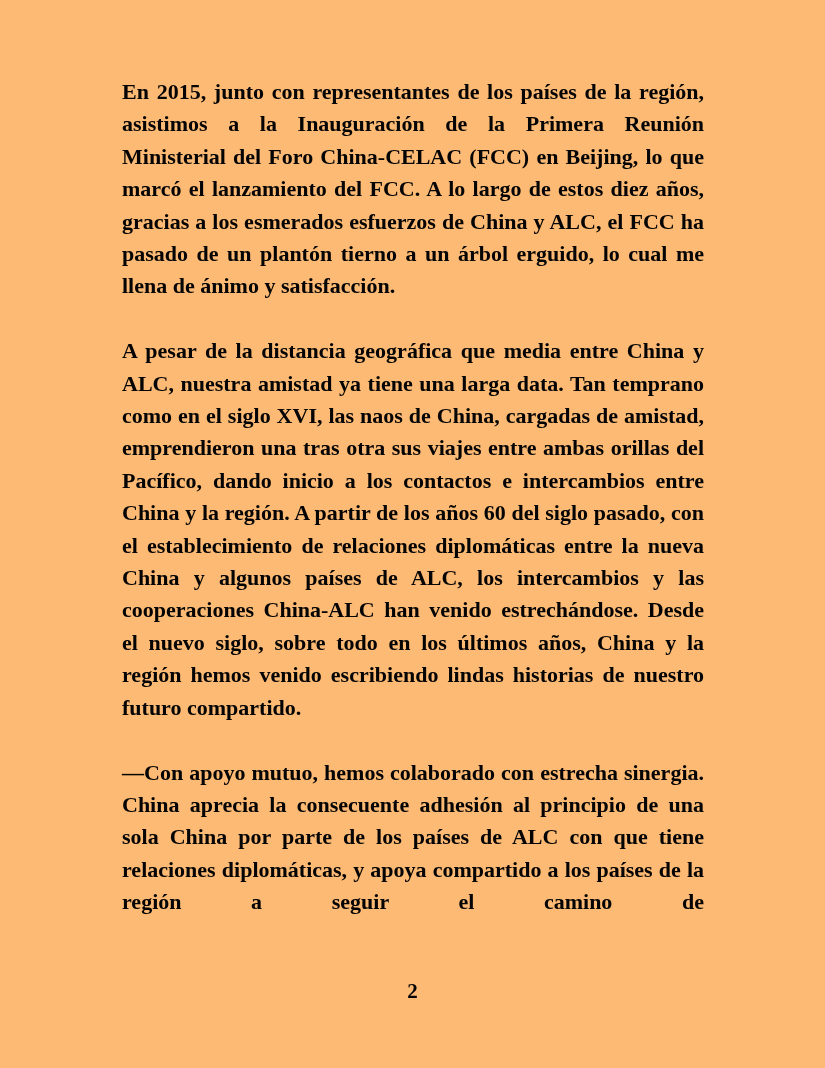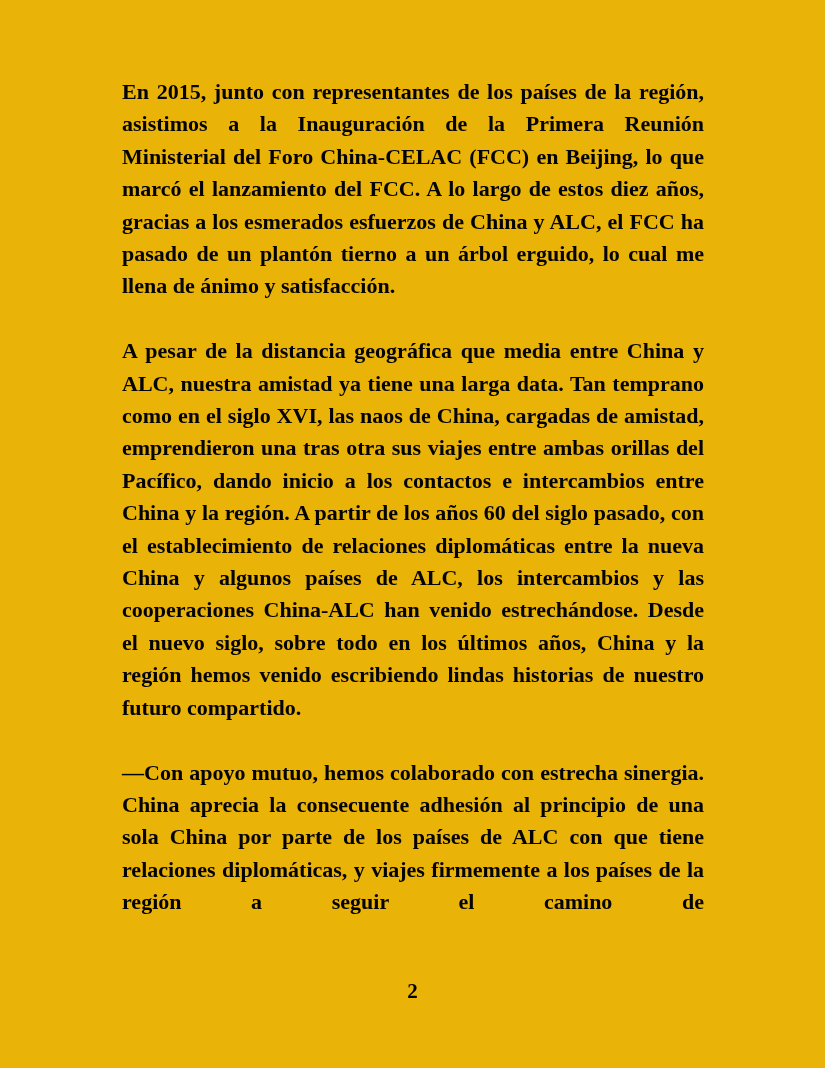--- a/index.html
+++ b/index.html
@@ -4,21 +4,21 @@
 <style>
   html, body {
     margin: 0;
     padding: 0;
     background: #ffffff;
   }
   .page {
     position: relative;
     width: 825px;
     height: 1068px;
-    background: #eab308;
+    background: #fdba74;
     overflow: hidden;
   }
   .text-block {
     position: absolute;
     left: 122px;
     top: 76px;
     width: 582px;
   }
   p.para {
     font-family: "Liberation Serif", "DejaVu Serif", serif;
@@ -49,16 +49,16 @@
     color: #040404;
   }
 </style>
 </head>
 <body>
 
 <div class="page">
   <div class="text-block">
     <p class="para">En 2015, junto con representantes de los países de la región, asistimos a la Inauguración de la Primera Reunión Ministerial del Foro China-CELAC (FCC) en Beijing, lo que marcó el lanzamiento del FCC. A lo largo de estos diez años, gracias a los esmerados esfuerzos de China y ALC, el FCC ha pasado de un plantón tierno a un árbol erguido, lo cual me llena de ánimo y satisfacción.</p>
     <p class="para">A pesar de la distancia geográfica que media entre China y ALC, nuestra amistad ya tiene una larga data. Tan temprano como en el siglo XVI, las naos de China, cargadas de amistad, emprendieron una tras otra sus viajes entre ambas orillas del Pacífico, dando inicio a los contactos e intercambios entre China y la región. A partir de los años 60 del siglo pasado, con el establecimiento de relaciones diplomáticas entre la nueva China y algunos países de ALC, los intercambios y las cooperaciones China-ALC han venido estrechándose. Desde el nuevo siglo, sobre todo en los últimos años, China y la región hemos venido escribiendo lindas historias de nuestro futuro compartido.</p>
-    <p class="para continued">—Con apoyo mutuo, hemos colaborado con estrecha sinergia. China aprecia la consecuente adhesión al principio de una sola China por parte de los países de ALC con que tiene relaciones diplomáticas, y viajes firmemente a los países de la región a seguir el camino de</p>
+    <p class="para continued">—Con apoyo mutuo, hemos colaborado con estrecha sinergia. China aprecia la consecuente adhesión al principio de una sola China por parte de los países de ALC con que tiene relaciones diplomáticas, y apoya compartido a los países de la región a seguir el camino de</p>
   </div>
   <div class="page-footer">2</div>
 </div>
 
 </body></html>

